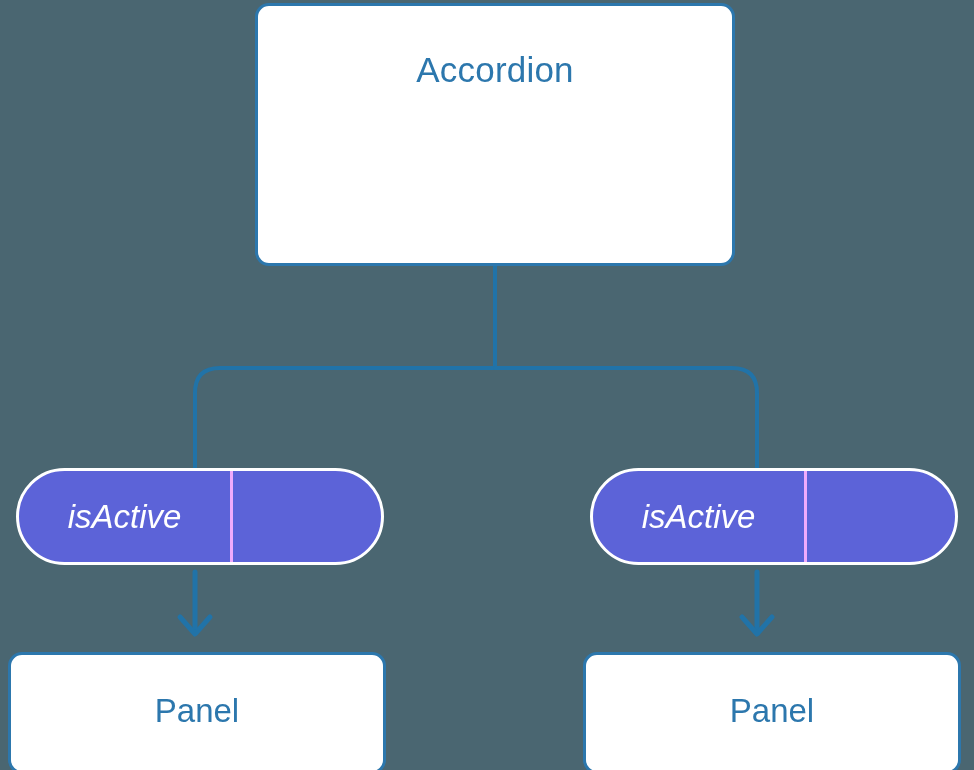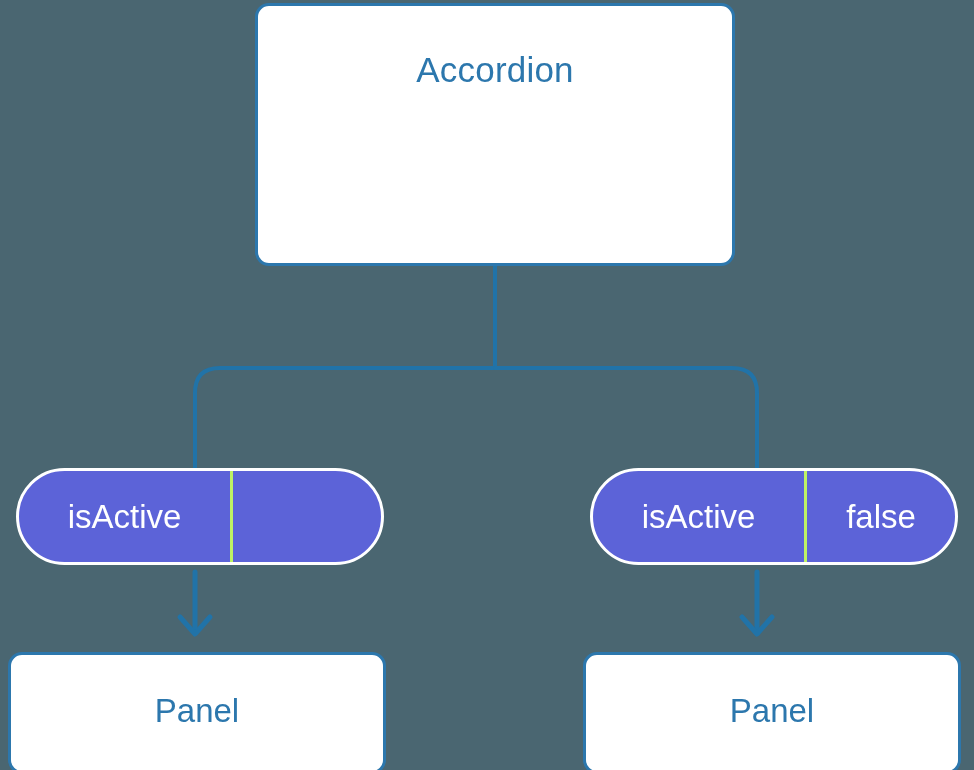--- a/index.html
+++ b/index.html
@@ -117,21 +117,22 @@
   .pill-filled .pv {
     display: flex;
     align-items: center;
     justify-content: center;
     color: #ffffff;
     font-size: 33px;
     box-sizing: border-box;
   }
   .pill-filled .pk {
     flex: 0 0 214px;
-    border-right: 3px solid #bef264;
+    border-right: 3px solid #f0abfc;
+    font-style: italic;
   }
   .pill-filled .pv {
     flex: 1 1 auto;
   }
 
   
   .panel-card {
     position: absolute;
     background: #ffffff;
     border: 3px solid #2c77ad;
@@ -184,21 +185,20 @@
     <div class="card-title">Accordion</div>
 
   </div>
 
   <div class="pill-filled" id="pill-left">
     <div class="pk">isActive</div>
   </div>
 
   <div class="pill-filled" id="pill-right">
     <div class="pk">isActive</div>
-    <div class="pv">false</div>
   </div>
 
   <div class="panel-card" id="panel-left">
     <div class="panel-label">Panel</div>
   </div>
 
   <div class="panel-card" id="panel-right">
     <div class="panel-label">Panel</div>
   </div>
 

